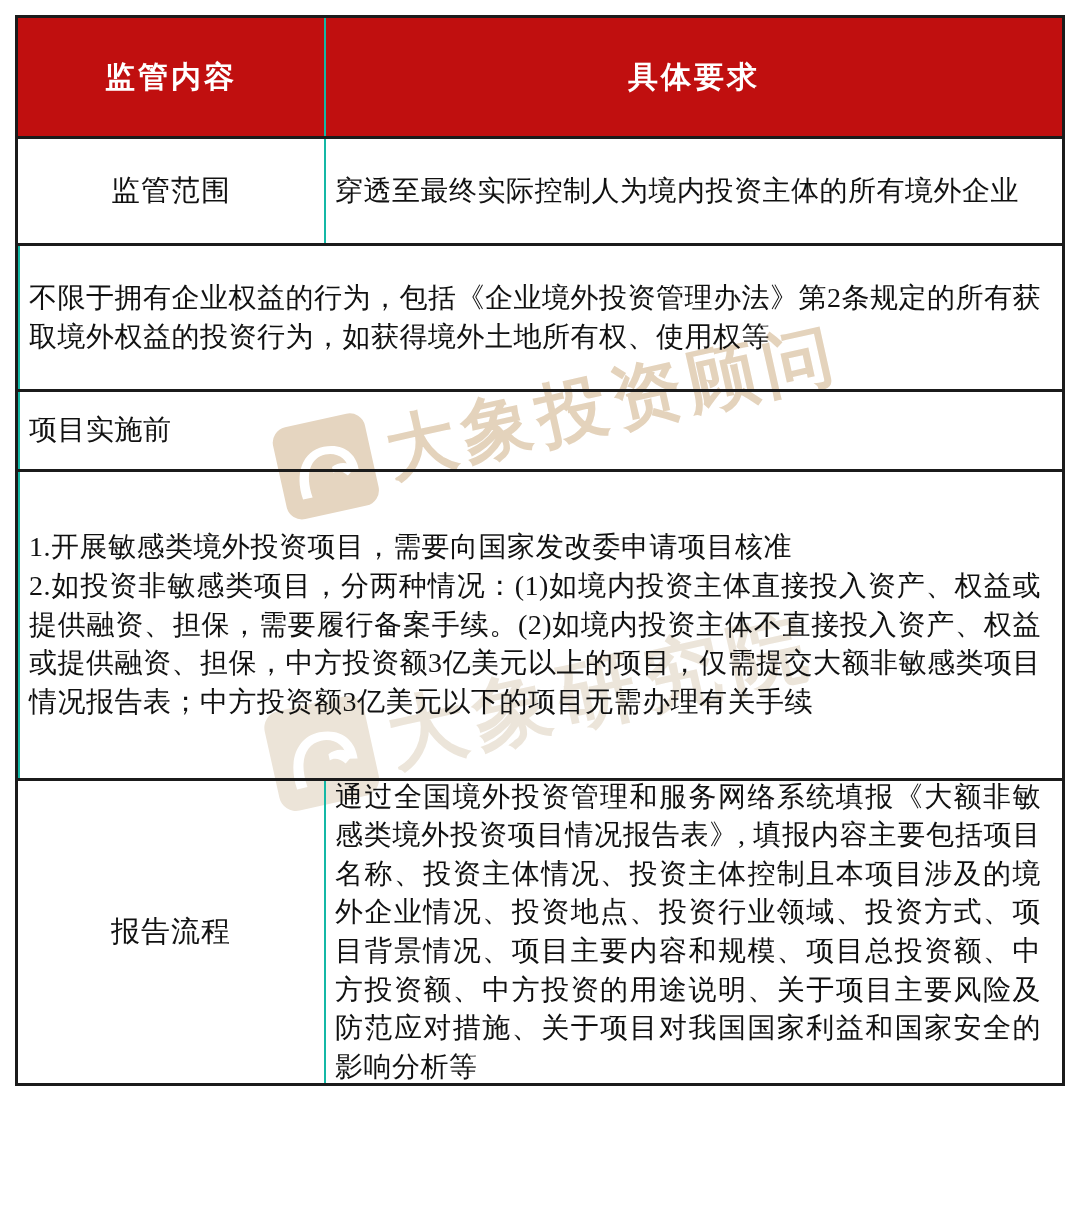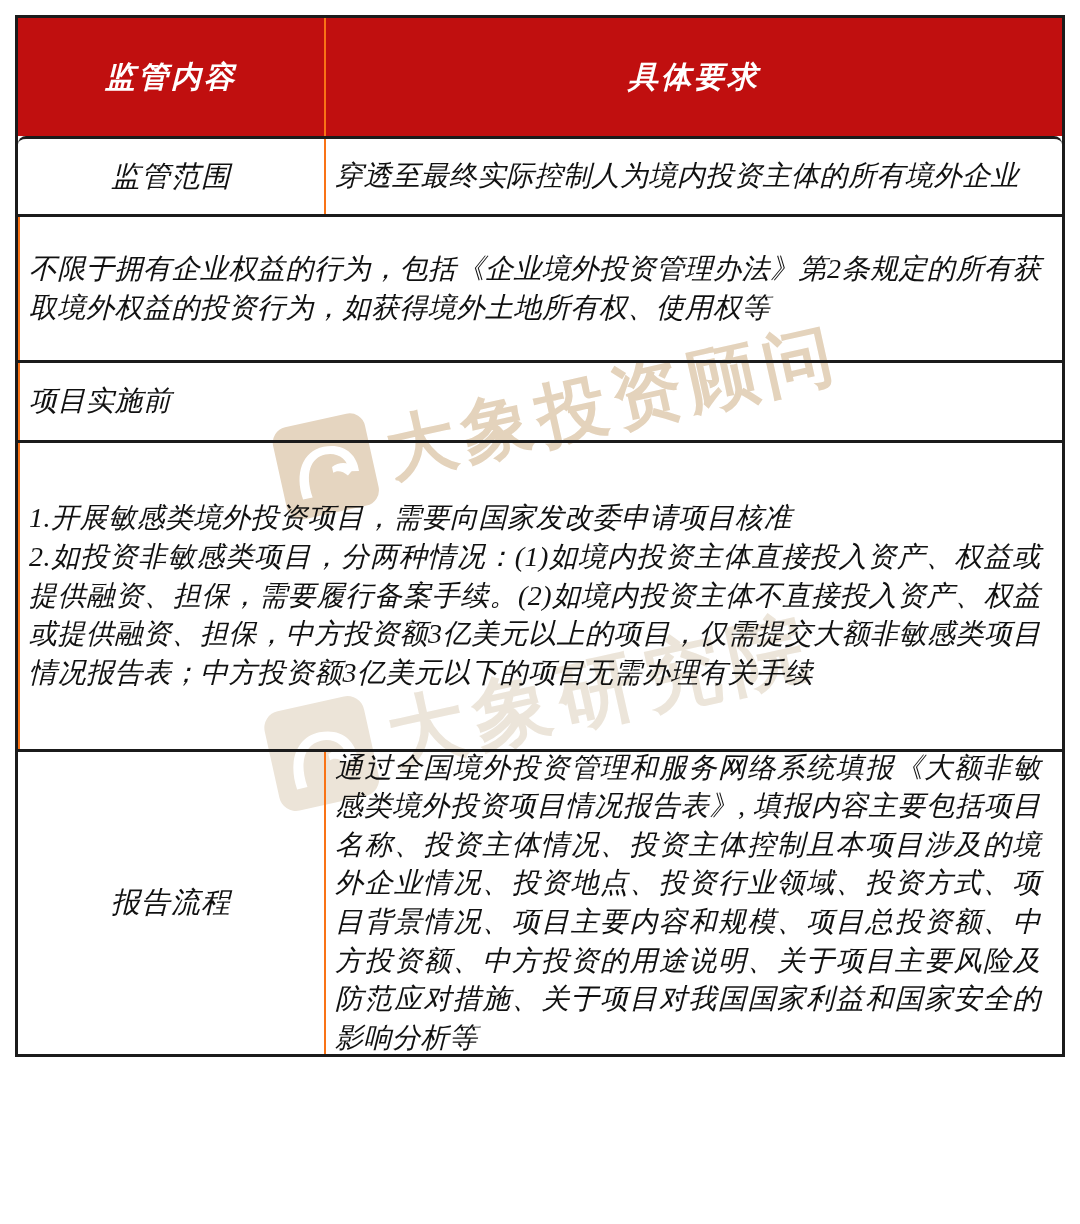--- a/index.html
+++ b/index.html
@@ -14,36 +14,36 @@
   .wm .wm-text { font-weight:bold; }
   .wm1 { left:278px; top:428px; transform:rotate(-12.5deg); }
   .wm1 .wm-logo svg { width:98px; height:98px; color:#e5d5c0; }
   .wm1 .wm-text { font-size:70px; letter-spacing:7px; color:#e4d3bc; margin-left:14px; }
   .wm2 { left:270px; top:712px; transform:rotate(-12.5deg); }
   .wm2 .wm-logo svg { width:106px; height:106px; color:#ece4d8; }
   .wm2 .wm-text { font-size:78px; letter-spacing:9px; color:#ece5da; margin-left:16px; }
 
   
   .tbl { position:absolute; z-index:1; left:15px; top:15px; width:1050px;
-         border:3px solid #1b1b1b; background:transparent;font-style:italic; }
+         border:3px solid #1b1b1b; background:transparent; }
   .row { display:flex; width:100%; }
   .row + .row { border-top:3px solid #1b1b1b; }
   .c1 { width:306px; flex:0 0 306px; display:flex; align-items:center; justify-content:center;
         text-align:center; font-size:29px; letter-spacing:1px; }
-  .c2 { flex:1 1 auto; border-left:2px solid #f97316; display:flex; align-items:center; }
+  .c2 { flex:1 1 auto; border-left:2px solid #14b8a6; display:flex; align-items:center; }
   .c2 .content { width:100%; padding:6px 21px 6px 9px; font-size:28px; line-height:1.38;
                  text-align:justify; text-justify:inter-character; white-space:pre-line;
                  letter-spacing:0.5px; }
   
   .head { height:118px; background:#c00f0f; color:#ffffff; }
   .head .c1, .head .hc { font-weight:bold; font-size:30px; letter-spacing:3px; }
   .head .hc { width:100%; text-align:center; }
   .head .c2 { align-items:center; justify-content:center; }
   
-  .r0 { height:78px;border-radius:8px; }
+  .r0 { height:107px; }
   .r1 { height:146px; }
   .r2 { height:80px;  }
   .r3 { height:130px; }
   .r4 { height:309px; }
   .r5 { height:305px; }
 </style>
 </head>
 <body>
 
 <div class="page">

